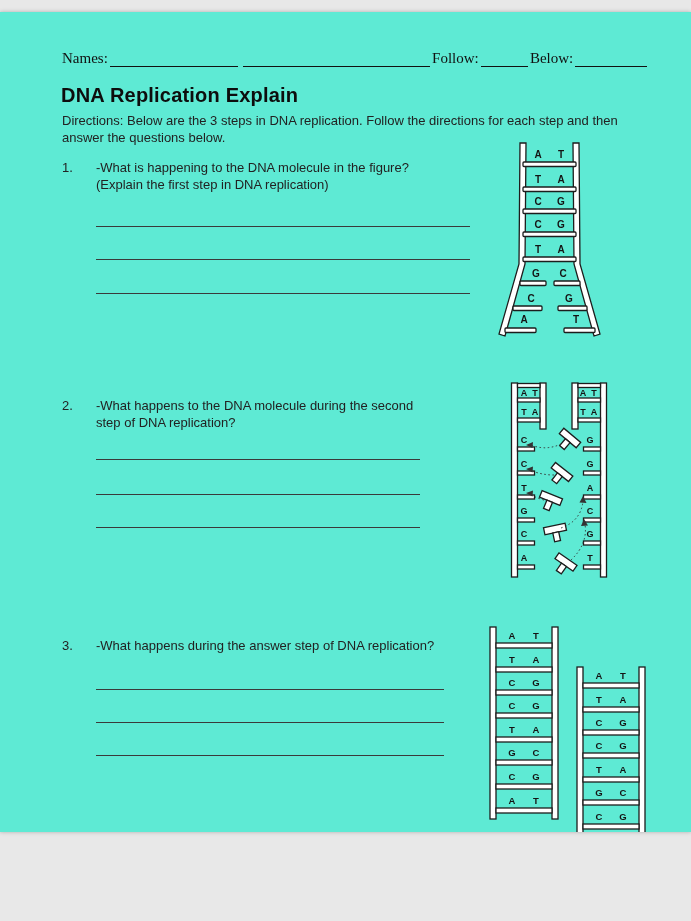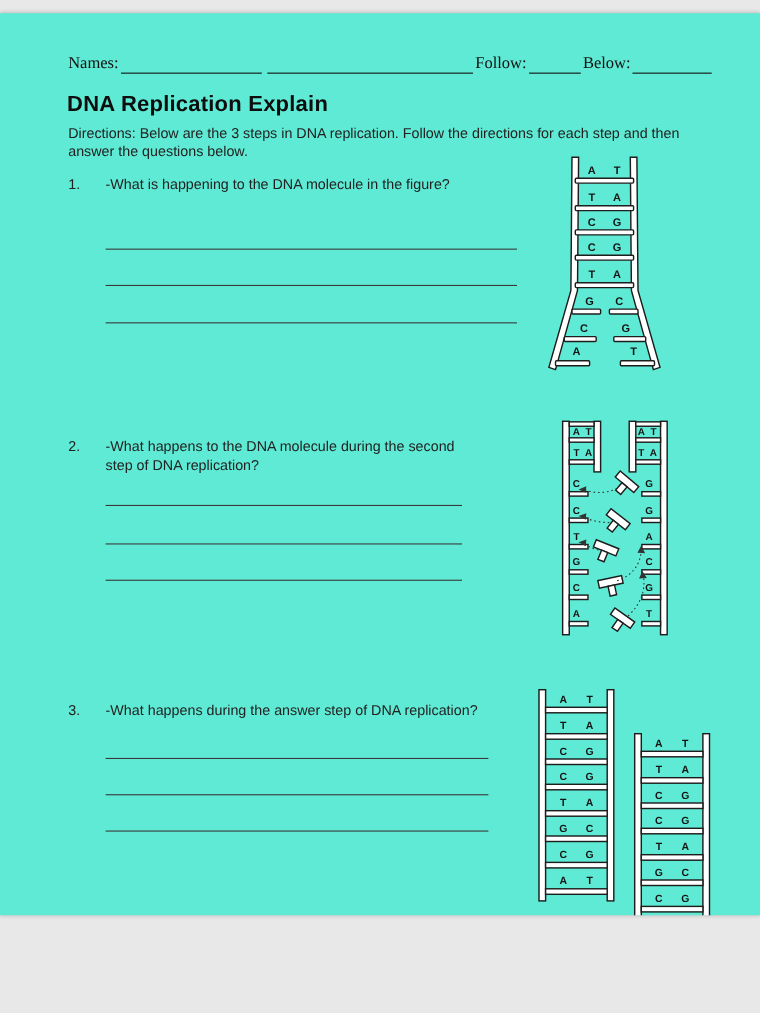--- a/index.html
+++ b/index.html
@@ -47,20 +47,21 @@
     <span class="hline" style="width:76px"></span>
   </div>
 
   <div class="title">DNA Replication Explain</div>
   <div class="directions">Directions:  Below are the 3 steps in DNA replication.  Follow the directions for each step and then answer the questions below.</div>
 
   <div class="q" style="top:147px">
     <span class="num">1.</span>
     <span class="qtext" style="width:390px">
       <span>-What is happening to the DNA molecule in the figure?</span><br>
+      <span>(Explain the first step in DNA replication)</span>
     </span>
   </div>
   <div class="blank-line" style="left:96px; top:214px; width:374px"></div>
   <div class="blank-line" style="left:96px; top:247px; width:374px"></div>
   <div class="blank-line" style="left:96px; top:281px; width:374px"></div>
 
   <div class="q" style="top:385px">
     <span class="num">2.</span>
     <span class="qtext" style="width:334px">-What happens to the DNA molecule during the second step of DNA replication?</span>
   </div>

